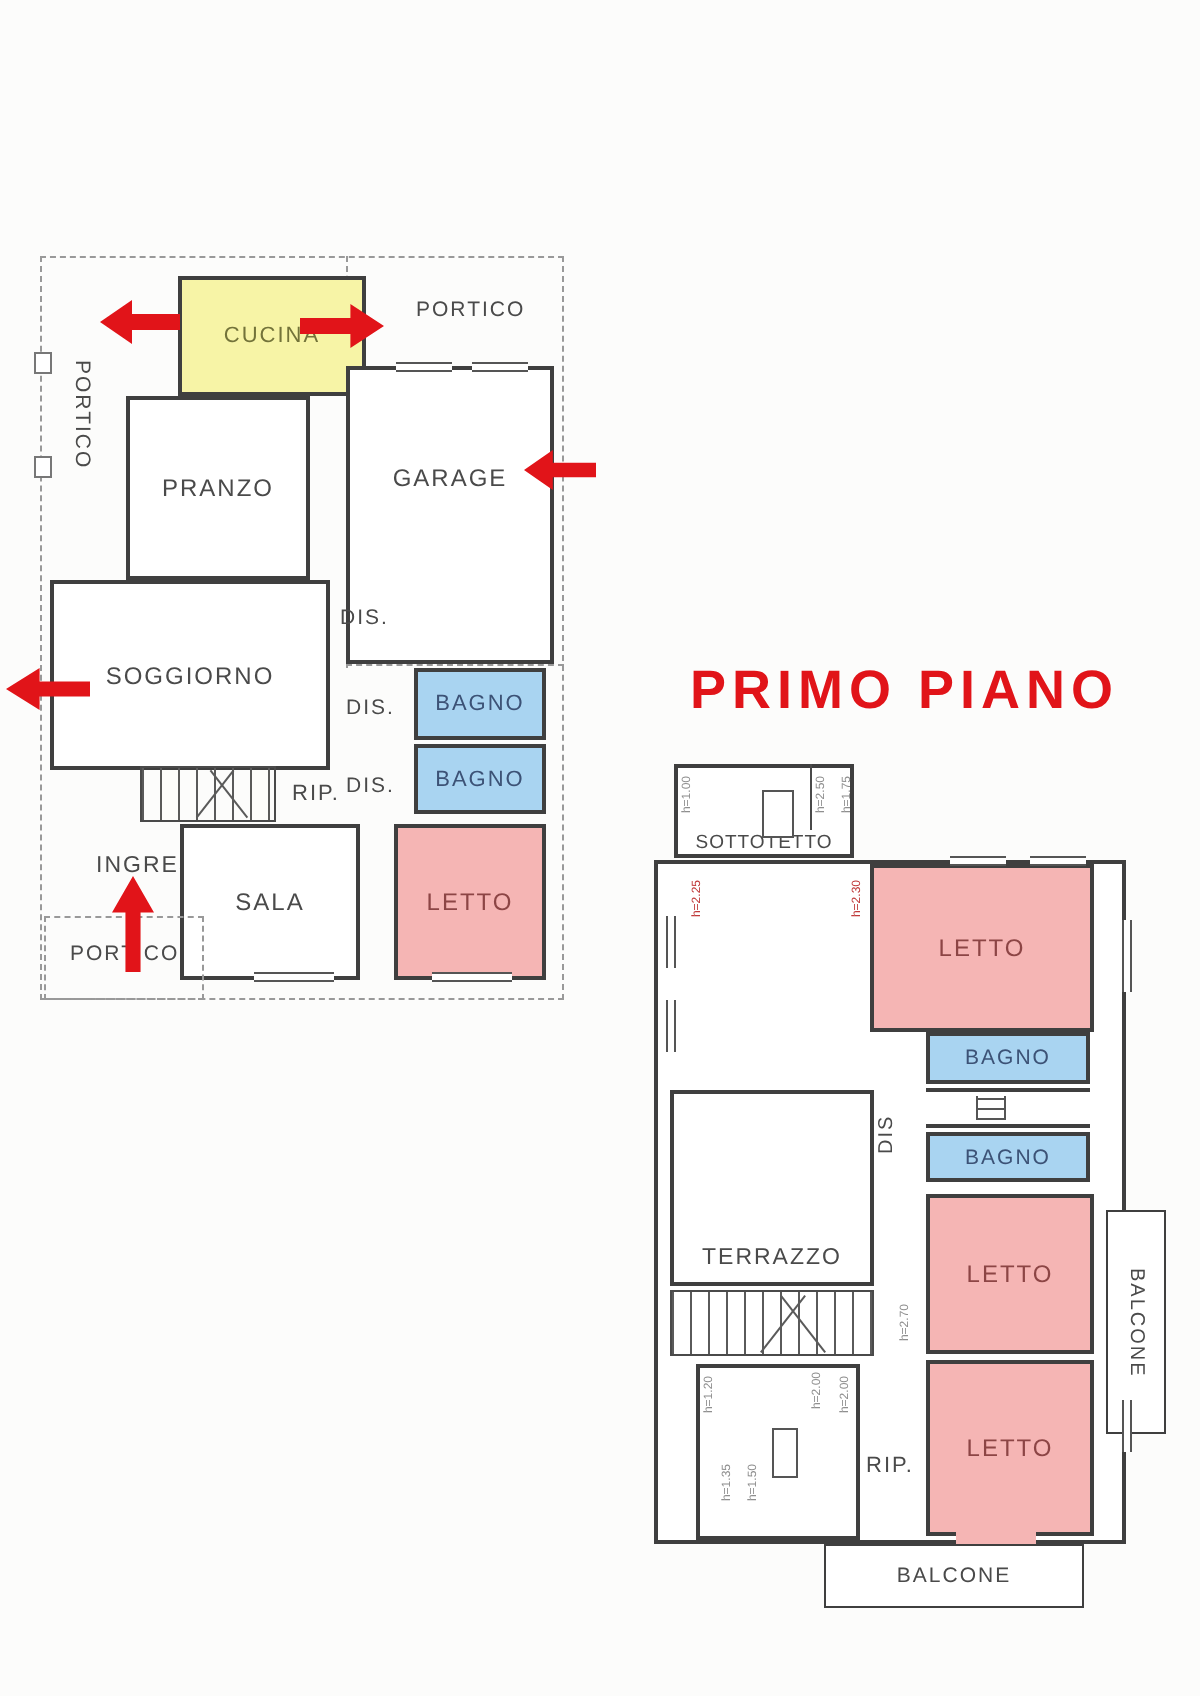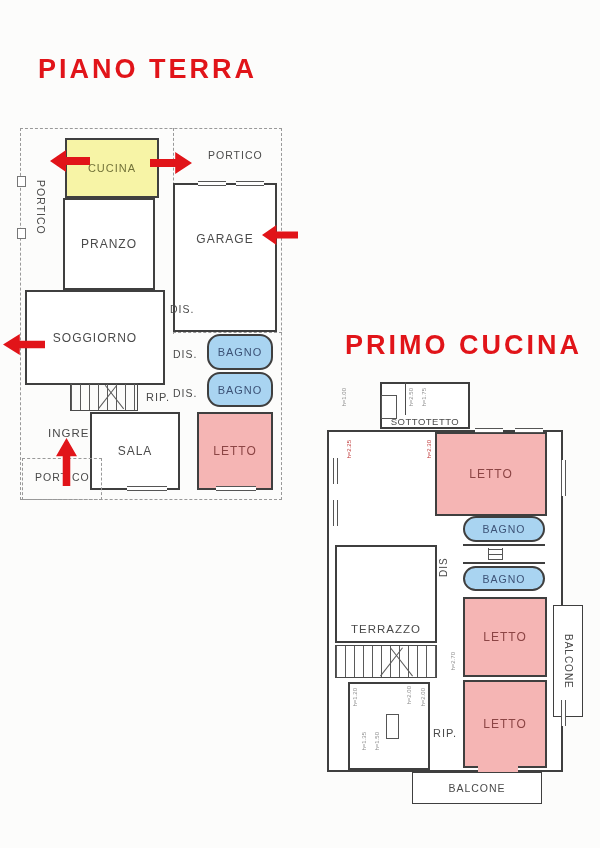--- a/index.html
+++ b/index.html
@@ -5,21 +5,21 @@
   html,body{margin:0;padding:0;background:#fff;}
   .canvas{position:relative;width:600px;height:848px;background:#fcfcfb;overflow:hidden;
           font-family:"Liberation Sans",sans-serif;}
   .plan-title{position:absolute;color:var(--red,#e11419);font-weight:700;font-size:27px;
               letter-spacing:3px;white-space:nowrap;}
   .group{position:absolute;}
   .room{position:absolute;border:2px solid #3f3f3f;background:#fff;display:flex;
         align-items:center;justify-content:center;box-sizing:border-box;}
   .room span{font-size:12px;letter-spacing:1px;color:#4a4a4a;white-space:nowrap;}
   .fill-yellow{background:var(--yellow,#f7f4a6);}
-  .fill-blue{background:var(--blue,#a9d4f1);border-radius:13px;}
+  .fill-blue{background:var(--blue,#a9d4f1);}
   .fill-pink{background:var(--pink,#f5b5b4);text-align:center;}
   .lbl-olive{color:#73733a !important;}
   .lbl-navy{color:#3c5276 !important;}
   .lbl-maroon{color:#8c4545 !important;}
   .sm span,.sm{font-size:10.5px !important;}
   .label{position:absolute;font-size:11px;letter-spacing:1px;color:#4a4a4a;white-space:nowrap;}
   .dashed{position:absolute;border:1.5px dashed #999;box-sizing:border-box;}
   .dline-v{position:absolute;width:0;border-left:1.5px dashed #999;}
   .dline-h{position:absolute;height:0;border-top:1.5px dashed #999;}
   .vtext-cw{writing-mode:vertical-rl;}
@@ -49,32 +49,31 @@
   .arrow{position:absolute;background:var(--red,#e11419);}
   .arrow.left{clip-path:polygon(0% 50%,40% 0%,40% 32%,100% 32%,100% 68%,40% 68%,40% 100%);}
   .arrow.right{clip-path:polygon(100% 50%,60% 0%,60% 32%,0% 32%,0% 68%,60% 68%,60% 100%);}
   .arrow.up{clip-path:polygon(50% 0%,100% 38%,68% 38%,68% 100%,32% 100%,32% 38%,0% 38%);}
 </style>
 </head>
 <body>
 
 <div class="canvas">
 
-  <div class="plan-title" style="left:38px;top:54px;">PIANO TERRA</div>
 
   <div class="group" style="left:20px;top:128px;width:280px;height:380px;">
 
     <div class="dashed" style="left:0;top:0;width:262px;height:372px;"></div>
     <div class="dline-v" style="left:153px;top:0;height:206px;"></div>
     <div class="dline-h" style="left:153px;top:204px;width:109px;"></div>
 
     <div class="pillar" style="left:-3px;top:48px;"></div>
     <div class="pillar" style="left:-3px;top:100px;"></div>
 
-    <div class="room fill-yellow" style="left:45px;top:10px;width:94px;height:60px;">
+    <div class="room fill-yellow" style="left:69px;top:10px;width:94px;height:60px;">
       <span class="lbl-olive" style="font-size:11px;">CUCINA</span>
     </div>
 
     <div class="label" style="left:188px;top:21px;font-size:10.5px;">PORTICO</div>
 
     <div class="label vtext-cw" style="left:15px;top:52px;height:118px;font-size:10.5px;">PORTICO</div>
 
     <div class="room" style="left:153px;top:55px;width:104px;height:149px;padding-bottom:38px;">
       <span>GARAGE</span>
     </div>
@@ -117,25 +116,25 @@
     <div class="dashed" style="left:2px;top:330px;width:80px;height:42px;"></div>
     <div class="label" style="left:15px;top:343px;font-size:10.5px;">PORTICO</div>
 
     <div class="arrow left" style="left:30px;top:22px;width:40px;height:22px;"></div>
     <div class="arrow right" style="left:130px;top:24px;width:42px;height:22px;"></div>
     <div class="arrow left" style="left:242px;top:97px;width:36px;height:20px;"></div>
     <div class="arrow left" style="left:-17px;top:206px;width:42px;height:21px;"></div>
     <div class="arrow up" style="left:36px;top:310px;width:21px;height:48px;"></div>
   </div>
 
-  <div class="plan-title" style="left:345px;top:330px;">PRIMO CUCINA</div>
+  <div class="plan-title" style="left:345px;top:330px;">PRIMO PIANO</div>
 
   <div class="group" style="left:325px;top:380px;width:270px;height:440px;">
 
-    <div class="room" style="left:12px;top:2px;width:90px;height:47px;align-items:flex-end;margin-left:43px;">
+    <div class="room" style="left:12px;top:2px;width:90px;height:47px;align-items:flex-end;">
       <span style="font-size:9.5px;letter-spacing:0.5px;">SOTTOTETTO</span>
     </div>
     <div class="column" style="left:56px;top:15px;width:16px;height:24px;"></div>
     <div class="wall-v" style="left:80px;top:2px;height:33px;"></div>
     <div class="vsm" style="left:16px;top:8px;">h=1.00</div>
     <div class="vsm" style="left:83px;top:8px;">h=2.50</div>
     <div class="vsm" style="left:96px;top:8px;">h=1.75</div>
 
     <div class="room" style="left:2px;top:50px;width:236px;height:342px;"></div>
 

